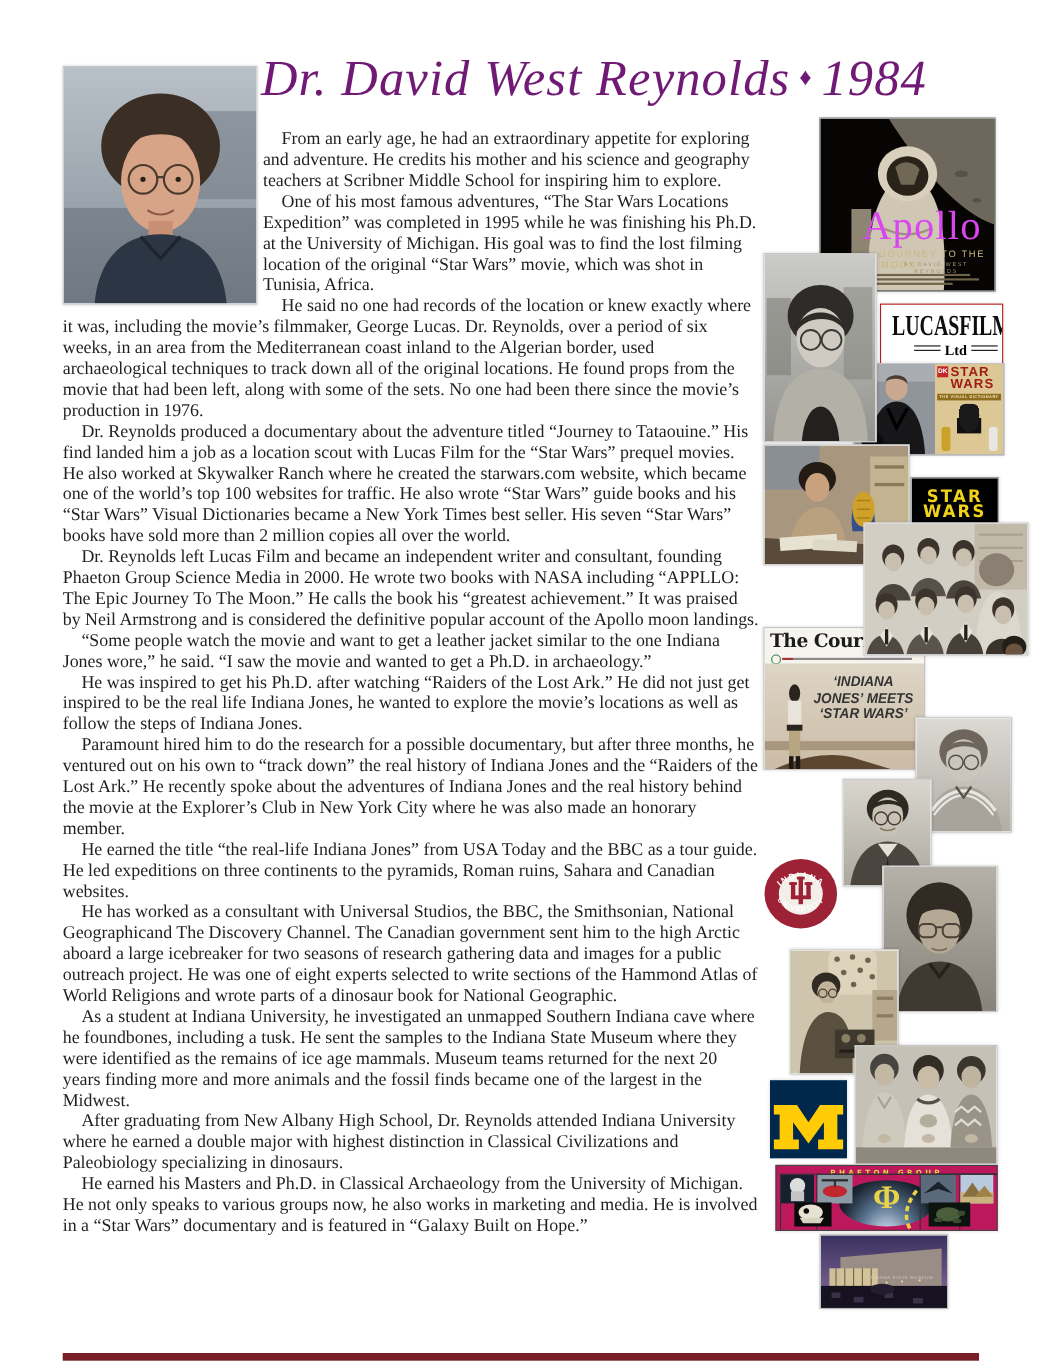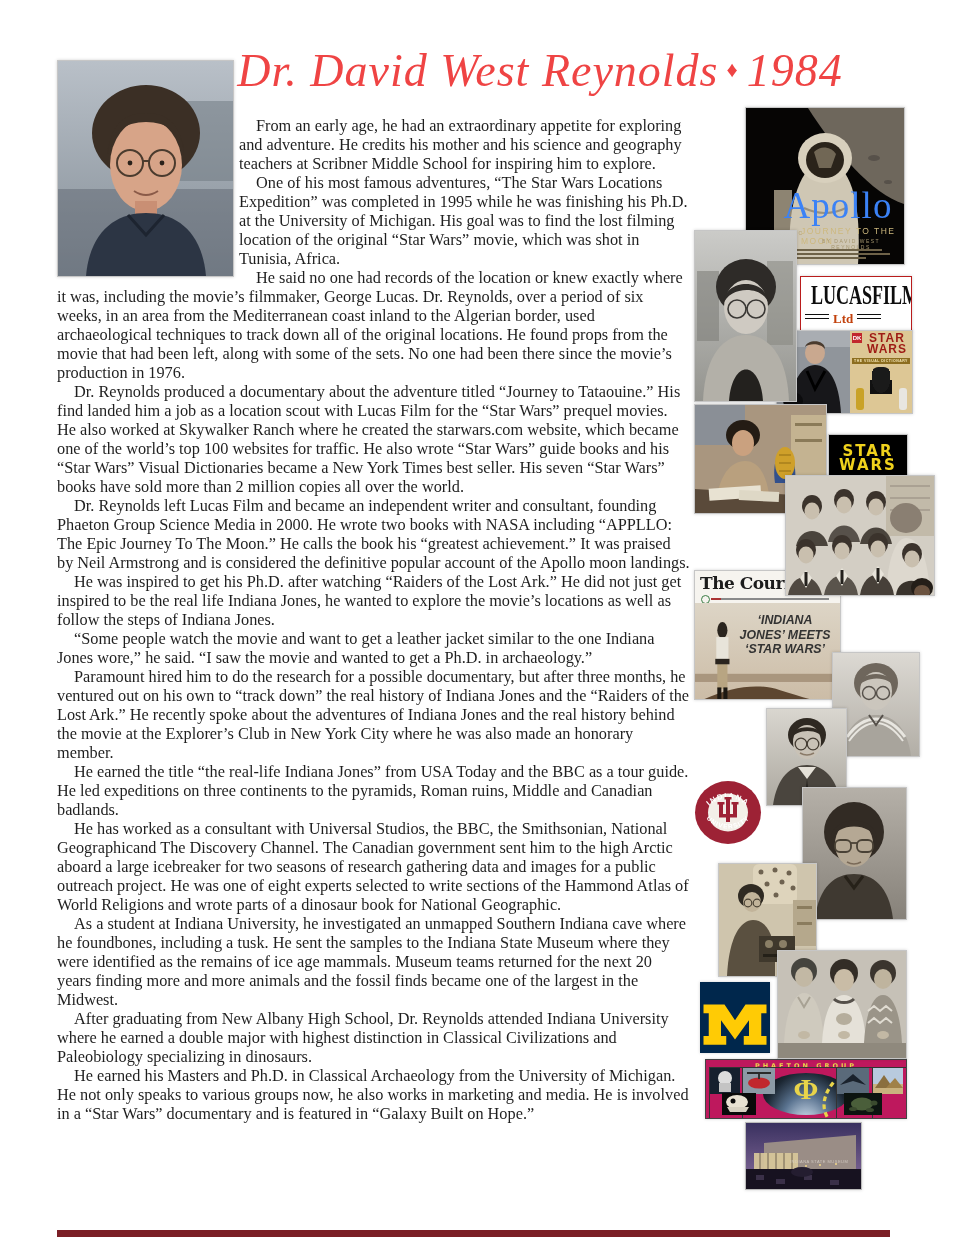--- a/index.html
+++ b/index.html
@@ -2,60 +2,60 @@
 <html><head>
 <meta charset="utf-8">
 <style>
   html,body{margin:0;padding:0;background:#fff}
   .page{position:relative;width:960px;height:1242px;background:#ffffff;overflow:hidden;
         font-family:"Liberation Serif",serif;color:#1f1f1f}
 
   
   .title{position:absolute;left:222px;top:44px;width:636px;margin:0;text-align:center;
          font-family:"Liberation Serif",serif;font-style:italic;font-weight:normal;
-         font-size:46px;color:#ef4444;white-space:nowrap;letter-spacing:1px}
+         font-size:46px;color:#701a75;white-space:nowrap;letter-spacing:1px}
   .title .sep{font-size:22px;vertical-align:9px;padding:0 8px;font-style:normal}
 
   
   .body-copy{position:absolute;left:57px;top:116px;width:633px;
              font-size:16.3px;line-height:19px;text-align:left}
   .body-copy p{margin:0;text-indent:17px}
   .photo-gap{float:left;width:182px;height:159px}
 
   
   .ph{position:absolute;overflow:hidden;border:1px solid #c6c6c6;
       box-shadow:0 0 3px rgba(0,0,0,.18);background:#fff}
   .ph svg{width:100%;height:100%;display:block}
 
   
   .ap-title{position:absolute;left:30px;top:76px;width:124px;text-align:center;
-            font-family:"Liberation Serif",serif;font-size:37px;color:#3b82f6;letter-spacing:1px}
+            font-family:"Liberation Serif",serif;font-size:37px;color:#d946ef;letter-spacing:1px}
   .ap-pre{position:absolute;left:26px;top:122px;font-family:"Liberation Sans",sans-serif;
           font-size:5px;color:#b5a172;letter-spacing:1px}
   .ap-sub{position:absolute;left:55px;top:118px;width:100px;
           font-family:"Liberation Sans",sans-serif;font-size:8.5px;color:#cdb87e;letter-spacing:1.5px}
   .ap-by{position:absolute;left:55px;top:130px;width:100px;text-align:center;
          font-family:"Liberation Sans",sans-serif;font-size:5px;color:#a5966f;letter-spacing:1.5px}
   .ap-cred{position:absolute;left:32px;background:#6e6248;height:2px}
 
   
   #lucas{background:#fff;border:1px solid #b91c1c}
   .lf-title{position:absolute;left:0;top:6px;width:100%;text-align:center;
             font-family:"Liberation Serif",serif;font-weight:bold;font-size:22px;color:#0d0d0d;
             transform:scaleX(.82) scaleY(1.2);letter-spacing:0}
-  .lf-ltd{position:absolute;left:0;top:34px;width:100%;text-align:left;
-          font-family:"Liberation Serif",serif;font-weight:bold;font-size:13px;color:#c2410c}
+  .lf-ltd{position:absolute;left:0;top:34px;width:100%;text-align:right;
+          font-family:"Liberation Serif",serif;font-weight:bold;font-size:13px;color:#000000}
   .lf-ltd:before,.lf-ltd:after{content:"";display:inline-block;width:24px;height:3px;
           border-top:1px solid #0d0d0d;border-bottom:1px solid #0d0d0d;margin:0 4px;vertical-align:4px}
 
   
   .vd-cover{position:absolute;right:0;top:0;width:62px;height:100%;background:#ddc795}
   .vd-dk{position:absolute;left:2px;top:2px;width:10px;height:10px;background:#c1272d;color:#fff;
          font:bold 6px "Liberation Sans",sans-serif;text-align:center;line-height:10px}
-  .vd-title{position:absolute;left:14px;top:2px;width:46px;text-align:center;
+  .vd-title{position:absolute;left:14px;top:2px;width:46px;text-align:left;
             font:bold 12px/11px "Liberation Sans",sans-serif;color:#9e1b15;letter-spacing:1px}
   .vd-sub{position:absolute;left:2px;top:27px;width:58px;text-align:center;background:#8c6d1f;color:#f4e6b5;
           font:bold 3.5px "Liberation Sans",sans-serif;letter-spacing:.5px;padding:1px 0}
   .vd-vader{position:absolute;left:19px;top:36px;width:24px;height:30px;background:
             radial-gradient(ellipse at 50% 35%, #1a1a1a 0 55%, transparent 56%),
             linear-gradient(#111 0 0) 50% 80%/22px 14px no-repeat;border-radius:40% 40% 20% 20%;background-color:transparent}
   .vd-fig{position:absolute;bottom:3px;width:8px;height:22px;border-radius:3px}
 
   
   #swlogo{background:#000;display:flex;flex-direction:column;align-items:center;justify-content:center}
@@ -130,24 +130,24 @@
     </svg>
   </div>
 
   <div class="body-copy">
     <div class="photo-gap"></div>
     <p>From an early age, he had an extraordinary appetite for exploring and adventure. He credits his mother and his science and geography teachers at Scribner Middle School for inspiring him to explore.</p>
     <p>One of his most famous adventures, “The Star Wars Locations Expedition” was completed in 1995 while he was finishing his Ph.D. at the University of Michigan. His goal was to find the lost filming location of the original “Star Wars” movie, which was shot in Tunisia, Africa.</p>
     <p>He said no one had records of the location or knew exactly where it was, including the movie’s filmmaker, George Lucas. Dr. Reynolds, over a period of six weeks, in an area from the Mediterranean coast inland to the Algerian border, used archaeological techniques to track down all of the original locations. He found props from the movie that had been left, along with some of the sets. No one had been there since the movie’s production in 1976.</p>
     <p>Dr. Reynolds produced a documentary about the adventure titled “Journey to Tataouine.” His find landed him a job as a location scout with Lucas Film for the “Star Wars” prequel movies. He also worked at Skywalker Ranch where he created the starwars.com website, which became one of the world’s top 100 websites for traffic. He also wrote “Star Wars” guide books and his “Star Wars” Visual Dictionaries became a New York Times best seller. His seven “Star Wars” books have sold more than 2 million copies all over the world.</p>
     <p>Dr. Reynolds left Lucas Film and became an independent writer and consultant, founding Phaeton Group Science Media in 2000. He wrote two books with NASA including “APPLLO: The Epic Journey To The Moon.” He calls the book his “greatest achievement.” It was praised by Neil Armstrong and is considered the definitive popular account of the Apollo moon landings.</p>
+    <p>“Some people watch the movie and want to get a leather jacket similar to the one Indiana Jones wore,” he said. “I saw the movie and wanted to get a Ph.D. in archaeology.”</p>
     <p>He was inspired to get his Ph.D. after watching “Raiders of the Lost Ark.” He did not just get inspired to be the real life Indiana Jones, he wanted to explore the movie’s locations as well as follow the steps of Indiana Jones.</p>
-    <p>“Some people watch the movie and want to get a leather jacket similar to the one Indiana Jones wore,” he said. “I saw the movie and wanted to get a Ph.D. in archaeology.”</p>
     <p>Paramount hired him to do the research for a possible documentary, but after three months, he ventured out on his own to “track down” the real history of Indiana Jones and the “Raiders of the Lost Ark.” He recently spoke about the adventures of Indiana Jones and the real history behind the movie at the Explorer’s Club in New York City where he was also made an honorary member.</p>
-    <p>He earned the title “the real-life Indiana Jones” from USA Today and the BBC as a tour guide. He led expeditions on three continents to the pyramids, Roman ruins, Middle and Canadian badlands.</p>
+    <p>He earned the title “the real-life Indiana Jones” from USA Today and the BBC as a tour guide. He led expeditions on three continents to the pyramids, Roman ruins, Sahara and Canadian websites.</p>
     <p>He has worked as a consultant with Universal Studios, the BBC, the Smithsonian, National Geographicand The Discovery Channel. The Canadian government sent him to the high Arctic aboard a large icebreaker for two seasons of research gathering data and images for a public outreach project. He was one of eight experts selected to write sections of the Hammond Atlas of World Religions and wrote parts of a dinosaur book for National Geographic.</p>
     <p>As a student at Indiana University, he investigated an unmapped Southern Indiana cave where he foundbones, including a tusk. He sent the samples to the Indiana State Museum where they were identified as the remains of ice age mammals. Museum teams returned for the next 20 years finding more and more animals and the fossil finds became one of the largest in the Midwest.</p>
     <p>After graduating from New Albany High School, Dr. Reynolds attended Indiana University where he earned a double major with highest distinction in Classical Civilizations and Paleobiology specializing in dinosaurs.</p>
     <p>He earned his Masters and Ph.D. in Classical Archaeology from the University of Michigan. He not only speaks to various groups now, he also works in marketing and media. He is involved in a “Star Wars” documentary and is featured in “Galaxy Built on Hope.”</p>
   </div>
 
   <div class="ph" id="apollo" style="left:745px;top:107px;width:158px;height:156px;background:#060504;z-index:1">
     <svg viewBox="0 0 158 156" preserveAspectRatio="none">
       <rect width="158" height="156" fill="#060504"></rect>
       <path d="M62,0 H158 V96 C126,86 90,44 62,0 Z" fill="#6e675c"></path>

